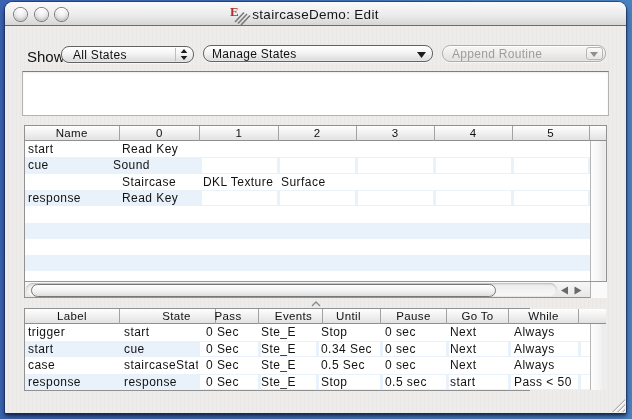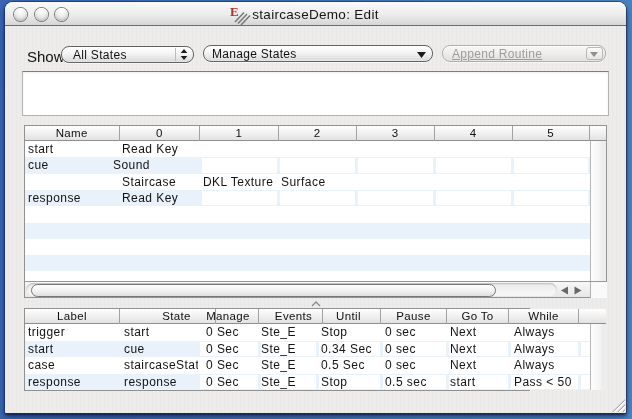--- a/index.html
+++ b/index.html
@@ -16,21 +16,21 @@
  background:radial-gradient(circle at 50% 28%,#ffffff 0%,#eeeeee 40%,#c6c6c6 100%);
  box-shadow:0 0 0 1px #7b7b7b, inset 0 1px 1px rgba(255,255,255,.95), inset 0 -2px 2px rgba(0,0,0,.07);}
 .title{position:absolute;top:0;left:0;width:100%;height:24px;line-height:25px;
  text-align:center;font-size:13.5px;letter-spacing:.3px;color:#161616;}
 .lbl{position:absolute;font-size:11px;color:#111}
 .popup{position:absolute;height:17px;border:1px solid #626262;border-radius:8px;
  background:linear-gradient(#ffffff,#f4f4f4 45%,#dedede 90%,#e9e9e9);
  box-shadow:inset 0 1px 0 rgba(255,255,255,.9), 0 1px 0 rgba(255,255,255,.6);
  font-size:12px;letter-spacing:.3px;color:#111;line-height:16px;}
 .popup.dis{border-color:#aeaeae;color:#9d9d9d;
- background:linear-gradient(#f8f7f6,#efeeec 45%,#e4e2e0 90%,#ebe9e7);text-decoration:underline;}
+ background:linear-gradient(#f8f7f6,#efeeec 45%,#e4e2e0 90%,#ebe9e7);}
 .field{position:absolute;background:#fff;border:1px solid #b3b3b3;border-top-color:#7e7e7e;
  box-shadow:inset 0 1px 2px rgba(0,0,0,.08);}
 .tblbox{position:absolute;border:1px solid #919191;background:#fff}
 .hdr{position:absolute;background:linear-gradient(#fefefe,#f2f2f2 45%,#e2e2e2);
  border-bottom:1px solid #8f8f8f;}
 .hcell{position:absolute;top:0;height:100%;border-right:1px solid #a2a2a2;
  font-size:11.5px;letter-spacing:.35px;color:#101010;text-align:center}
 .stripe{position:absolute;background:#e9f1fb}
 .wbox{position:absolute;background:#fff}
 .ct{position:absolute;font-size:12px;letter-spacing:.45px;color:#131313;white-space:pre}
@@ -112,21 +112,21 @@
 </div>
 <div class="abs" style="left:306px;top:299px;width:10px;height:6px">
       <svg width="10" height="6" style="display:block">
         <path d="M1 5 L5 1 L9 5" stroke="#8a8a8a" stroke-width="1.3" fill="none"></path>
       </svg>
     </div>
 <div class="tblbox" style="left:19px;top:306px;width:506px;height:83px">
 <div class="hdr" style="left:0;top:0;width:581px;height:15px"></div>
 <div class="hcell" style="left:0px;width:95px;height:15px;line-height:15px">Label</div>
 <div class="hcell" style="left:113px;width:78px;height:15px;line-height:15px">State</div>
-<div class="hcell" style="left:173px;width:61px;height:15px;line-height:15px">Manage</div>
+<div class="hcell" style="left:173px;width:61px;height:15px;line-height:15px">Pass</div>
 <div class="hcell" style="left:240px;width:58px;height:15px;line-height:15px">Events</div>
 <div class="hcell" style="left:292px;width:64px;height:15px;line-height:15px">Until</div>
 <div class="hcell" style="left:356px;width:66px;height:15px;line-height:15px">Pause</div>
 <div class="hcell" style="left:422px;width:62px;height:15px;line-height:15px">Go To</div>
 <div class="hcell" style="left:484px;width:70px;height:15px;line-height:15px">While</div>
 <div class="abs" style="left:0;top:15px;width:581px;height:66px;overflow:hidden;background:#fff">
 <div class="stripe" style="left:0;top:16.5px;width:565px;height:16.5px"></div>
 <div class="stripe" style="left:0;top:49.5px;width:565px;height:16.5px"></div>
 <div class="wbox" style="left:174.5px;top:17.5px;width:58px;height:14.5px"></div>
 <div class="wbox" style="left:235.5px;top:17.5px;width:55px;height:14.5px"></div>

